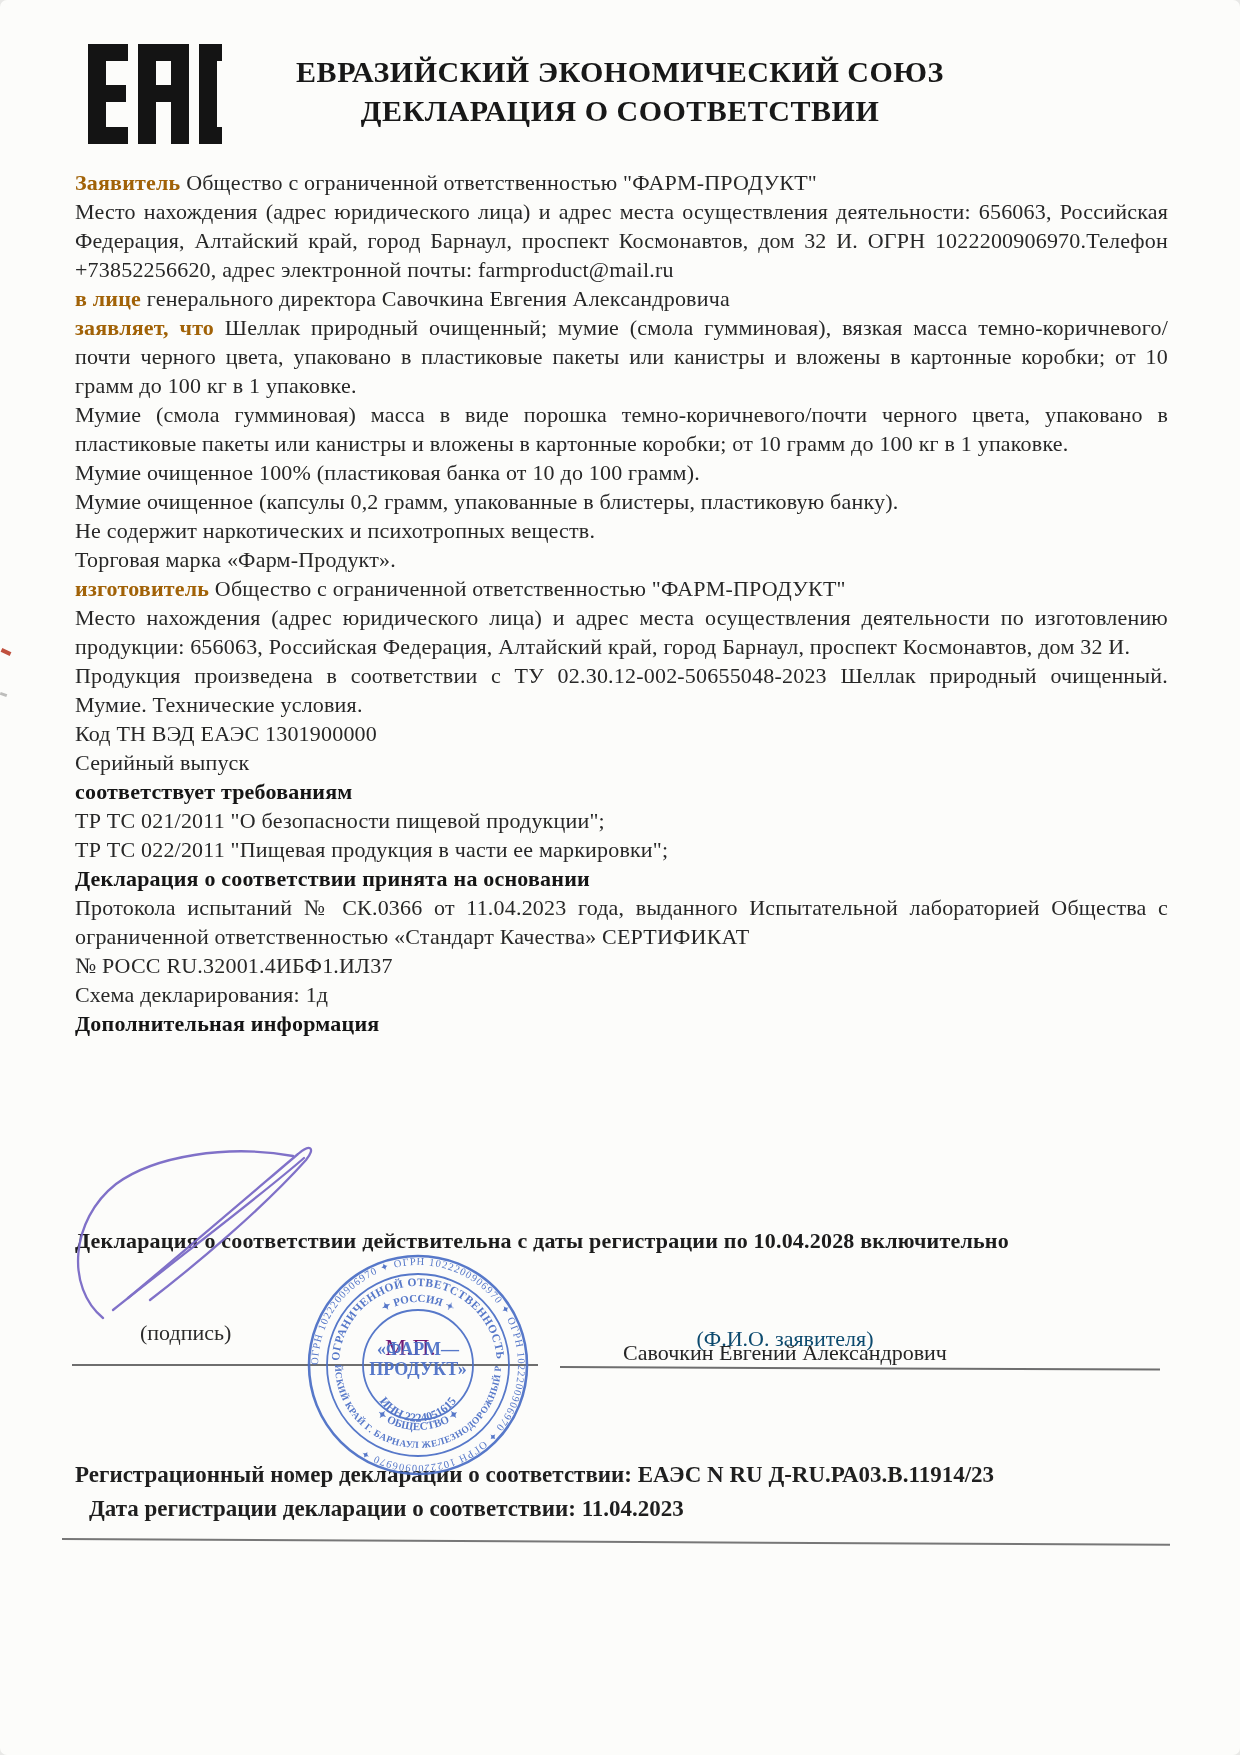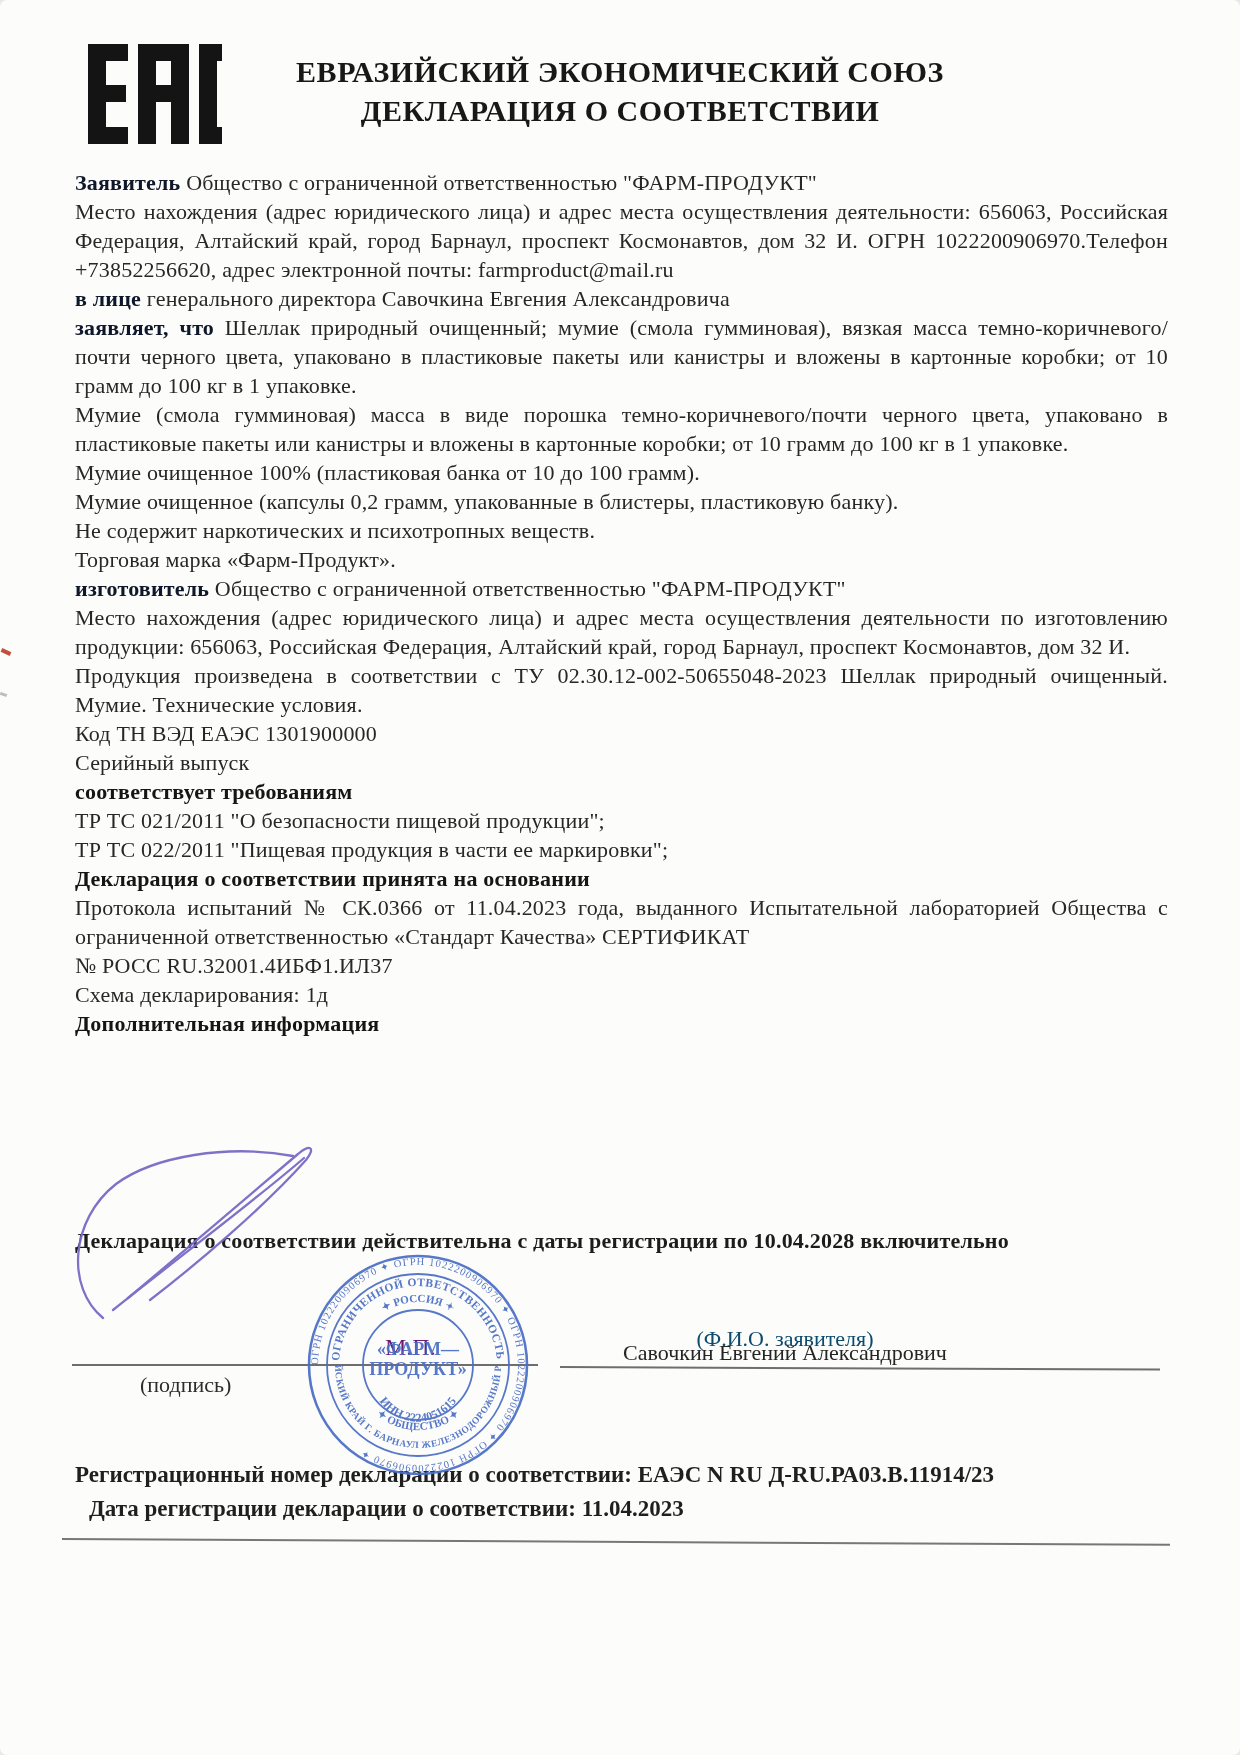--- a/index.html
+++ b/index.html
@@ -13,36 +13,36 @@
   .doc-title{
     position:absolute;left:0;top:52px;width:1240px;text-align:center;
     font-weight:bold;font-size:30px;line-height:39px;color:#181818;letter-spacing:.5px;
   }
   
   .bodytext{
     position:absolute;left:75px;top:168px;width:1093px;
     font-size:22px;line-height:29px;letter-spacing:.2px;text-align:justify;
   }
   .bp{margin:0;}
-  .bp b{color:#0f172a;}
+  .bp b{color:#a16207;}
   .bp.bold{font-weight:bold;color:#151515;}
   
   .validity{
     position:absolute;left:75px;top:1228px;width:1100px;
     font-weight:bold;font-size:22px;color:#1c1c1c;letter-spacing:.2px;
   }
   
   .sig-svg{position:absolute;left:58px;top:1128px;width:300px;height:205px;z-index:3;}
   .stamp{position:absolute;left:305px;top:1252px;width:226px;height:226px;z-index:2;opacity:.93;}
   .mp-label{position:absolute;left:385px;top:1334px;font-size:24px;color:#701a75;z-index:1;}
   .rule{position:absolute;height:2px;background:#6e6e6e;}
   .rule-sign-left{left:72px;top:1364px;width:466px;}
   .rule-sign-right{left:560px;top:1366px;width:600px;transform:rotate(.25deg);transform-origin:left top;}
   .rule-bottom{left:62px;top:1538px;width:1108px;transform:rotate(.3deg);transform-origin:left top;background:#777;}
-  .podpis-label{position:absolute;left:140px;top:1372px;font-size:22px;color:#2c2c2c;}
+  .podpis-label{position:absolute;left:140px;top:1320px;font-size:22px;color:#2c2c2c;}
   .fio-value{position:absolute;left:565px;top:1340px;width:440px;text-align:center;font-size:22px;color:#252525;z-index:1;}
   .fio-label{position:absolute;left:565px;top:1326px;width:440px;text-align:center;font-size:22px;color:#0c4a6e;}
   
   .reg-number{position:absolute;left:75px;top:1462px;width:1120px;font-weight:bold;font-size:23px;color:#1f1f1f;}
   .reg-date{position:absolute;left:89px;top:1496px;width:1120px;font-weight:bold;font-size:23px;color:#1f1f1f;}
   
   .mark-red{position:absolute;left:1px;top:650px;width:10px;height:4px;background:#c0503e;transform:rotate(25deg);}
   .mark-gray{position:absolute;left:0;top:693px;width:7px;height:3px;background:#bdbdbb;transform:rotate(20deg);}
 </style>
 </head>

